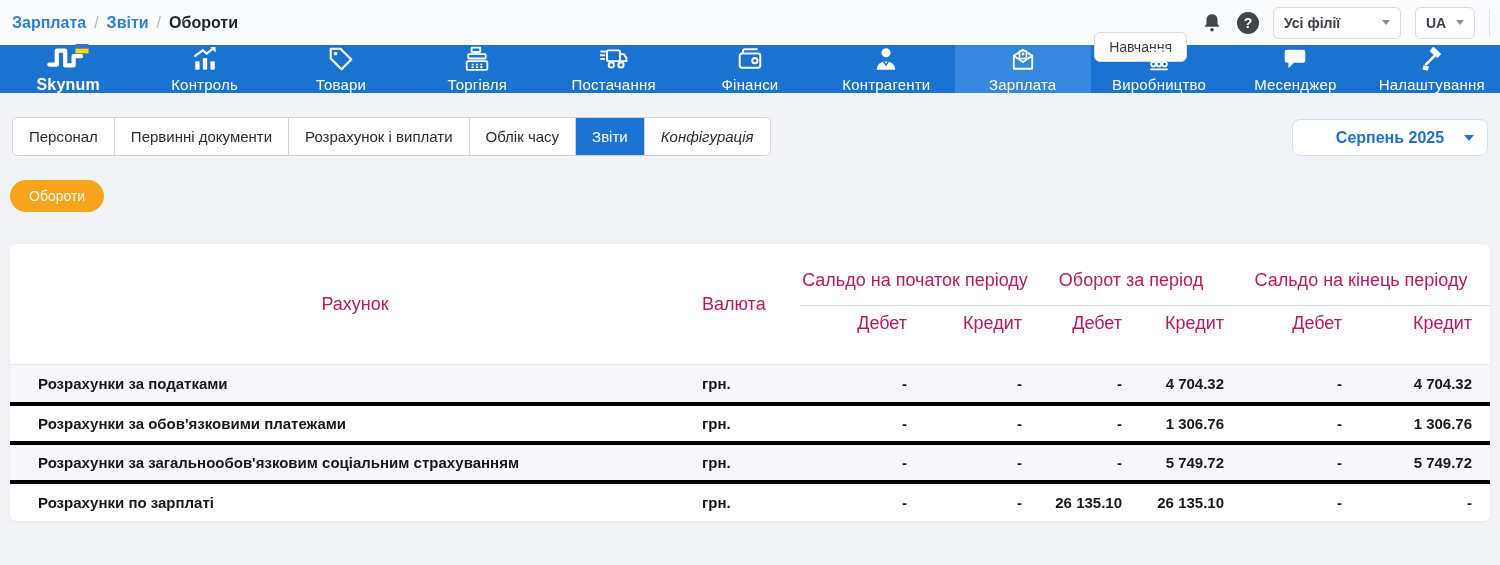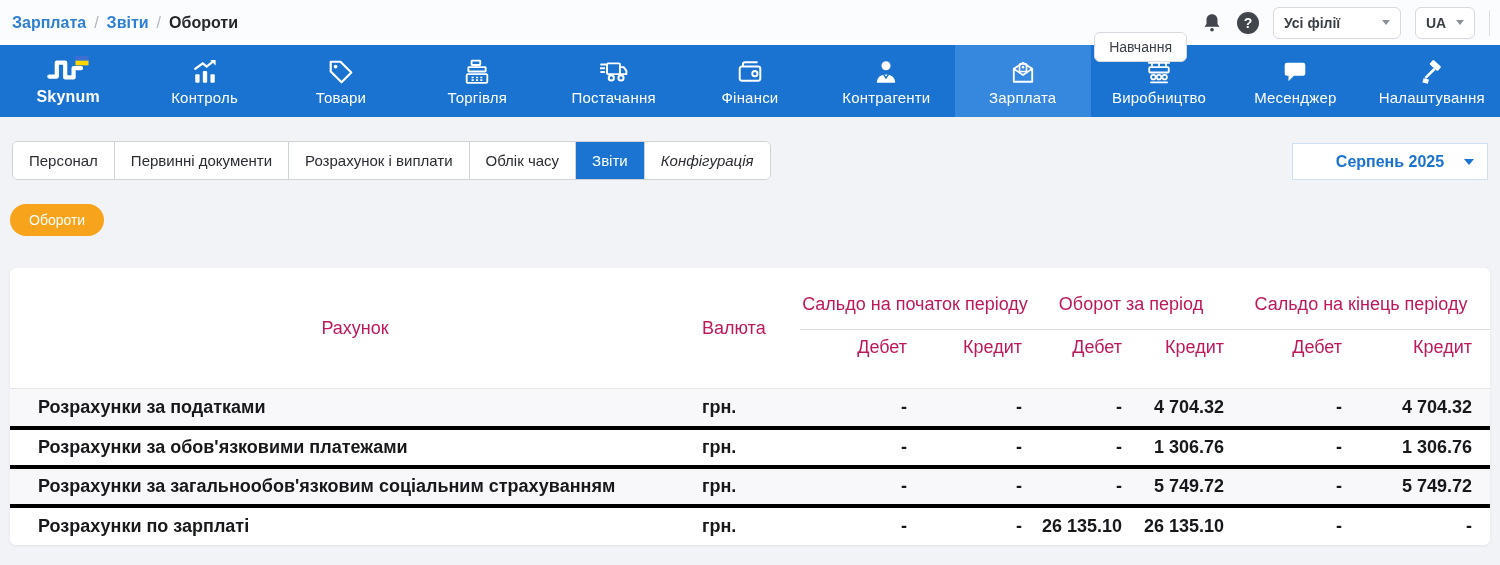--- a/index.html
+++ b/index.html
@@ -35,41 +35,41 @@
     padding:0 10px; font-size:14px; font-weight:700; color:#3a3f46; cursor:pointer;
   }
   .select-box.branches { width:128px; }
   .select-box.lang { width:60px; }
   .caret-gray {
     width:0; height:0; border-left:4.5px solid transparent; border-right:4.5px solid transparent;
     border-top:5.5px solid #8a8f98; margin-left:8px;
   }
   .topbar-divider { width:1px; height:26px; background:#dcdee3; }
   
-  .mainnav { height:72px; background:#1a73d1; display:flex; }
+  .mainnav { height:48px; background:#1a73d1; display:flex; }
   .nav-item {
     flex:1 1 0; display:flex; flex-direction:column; align-items:center;
     justify-content:center; gap:4px; color:#fff; cursor:pointer;
   }
   .nav-item.active { background:#3588de; }
   .nav-item .nav-label { font-size:15px; letter-spacing:.2px; }
   .nav-item.logo .nav-label { font-weight:700; font-size:16px; }
   .nav-icon { height:28px; display:flex; align-items:flex-end; justify-content:center; }
   
   .tabs-row { margin:24px 12px 0 12px; display:flex; align-items:flex-end; justify-content:space-between; }
   .tab-group { display:inline-flex; border:1px solid #cfd2d7; border-radius:6px; overflow:hidden; background:#fff; }
   .tab-btn {
     background:#fff; border:none; border-right:1px solid #cfd2d7; cursor:pointer;
     padding:10px 16px; font-size:15px; color:#2a2d33; font-family:inherit; white-space:nowrap;
   }
   .tab-btn:last-child { border-right:none;font-style:italic; }
   .tab-btn.active { background:#1b74d2; color:#fff; }
   .period-btn {
     position:relative; width:196px; height:37px; background:#fff;
-    border:1.5px solid #cfe0f3; border-radius:0; cursor:pointer;
+    border:1.5px solid #cfe0f3; border-radius:8px; cursor:pointer;
     display:flex; align-items:center; justify-content:center;
     font-size:16px; font-weight:700; color:#1a73cf; font-family:inherit;
   }
   .caret-blue {
     position:absolute; right:13px; top:15px; width:0; height:0;
     border-left:5px solid transparent; border-right:5px solid transparent;
     border-top:6px solid #1a73cf;
   }
   
   .badge-row { margin:24px 12px 0 10px; }
@@ -87,21 +87,21 @@
   th.group-head { text-align:center; padding:26px 0 14px 0; border-bottom:1px solid #dcdde1; }
   th.sub-head { text-align:right; padding:7px 8px 30px 0; }
   th.sub-head.last { padding-right:18px; }
   th.span-head { vertical-align:middle; }
   th.account-head { text-align:center; }
   th.currency-head { text-align:left; padding-left:2px; }
   thead tr.subrow th, thead th.span-head { border-bottom:1px solid #e5e6e9; }
   tbody tr:nth-child(odd) td { background:#f8f8fa; }
   tbody tr + tr td { border-top:4px solid #000000; }
   tbody td {
-    font-size:18px; font-weight:700; color:#17181b; height:39px;
+    font-size:15px; font-weight:700; color:#17181b; height:39px;
     padding:0; white-space:nowrap; overflow:hidden;
   }
   td.cell-account { padding-left:28px; text-align:left; }
   td.cell-currency { text-align:left; padding-left:2px; }
   td.cell-num { text-align:right; padding-right:8px; }
   td.cell-num.last { padding-right:18px; }
 </style>
 </head>
 <body>
 

